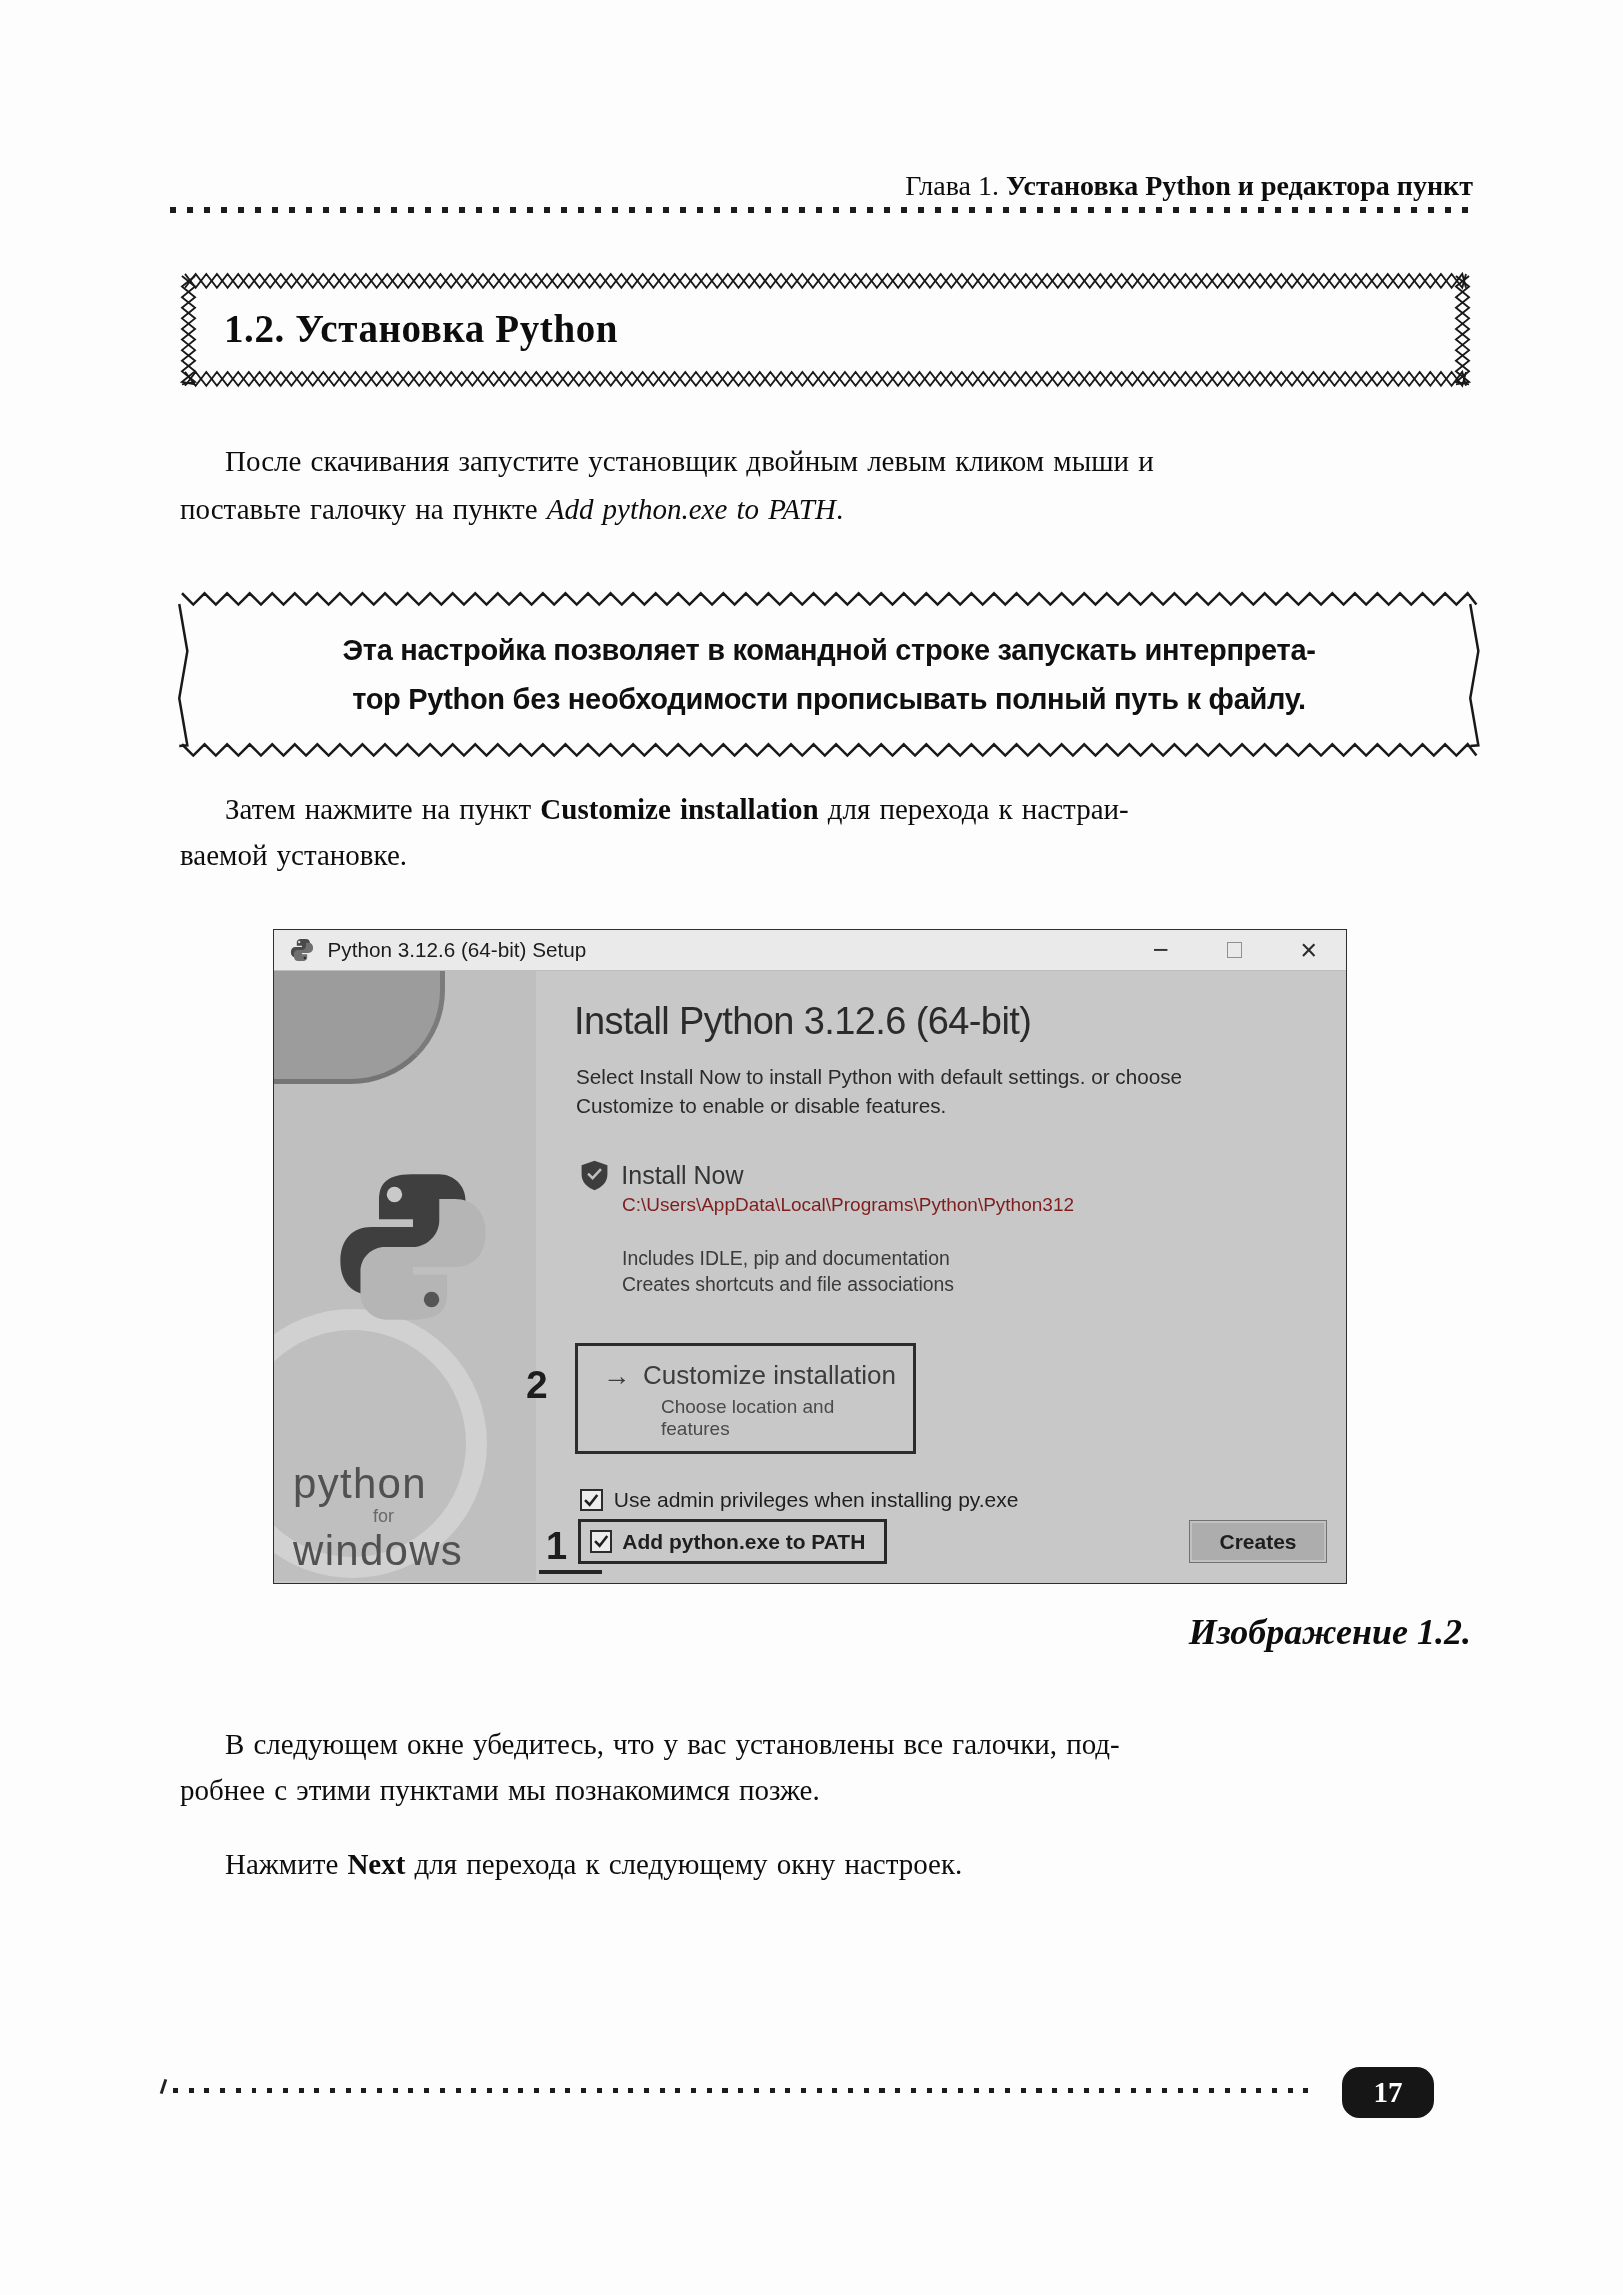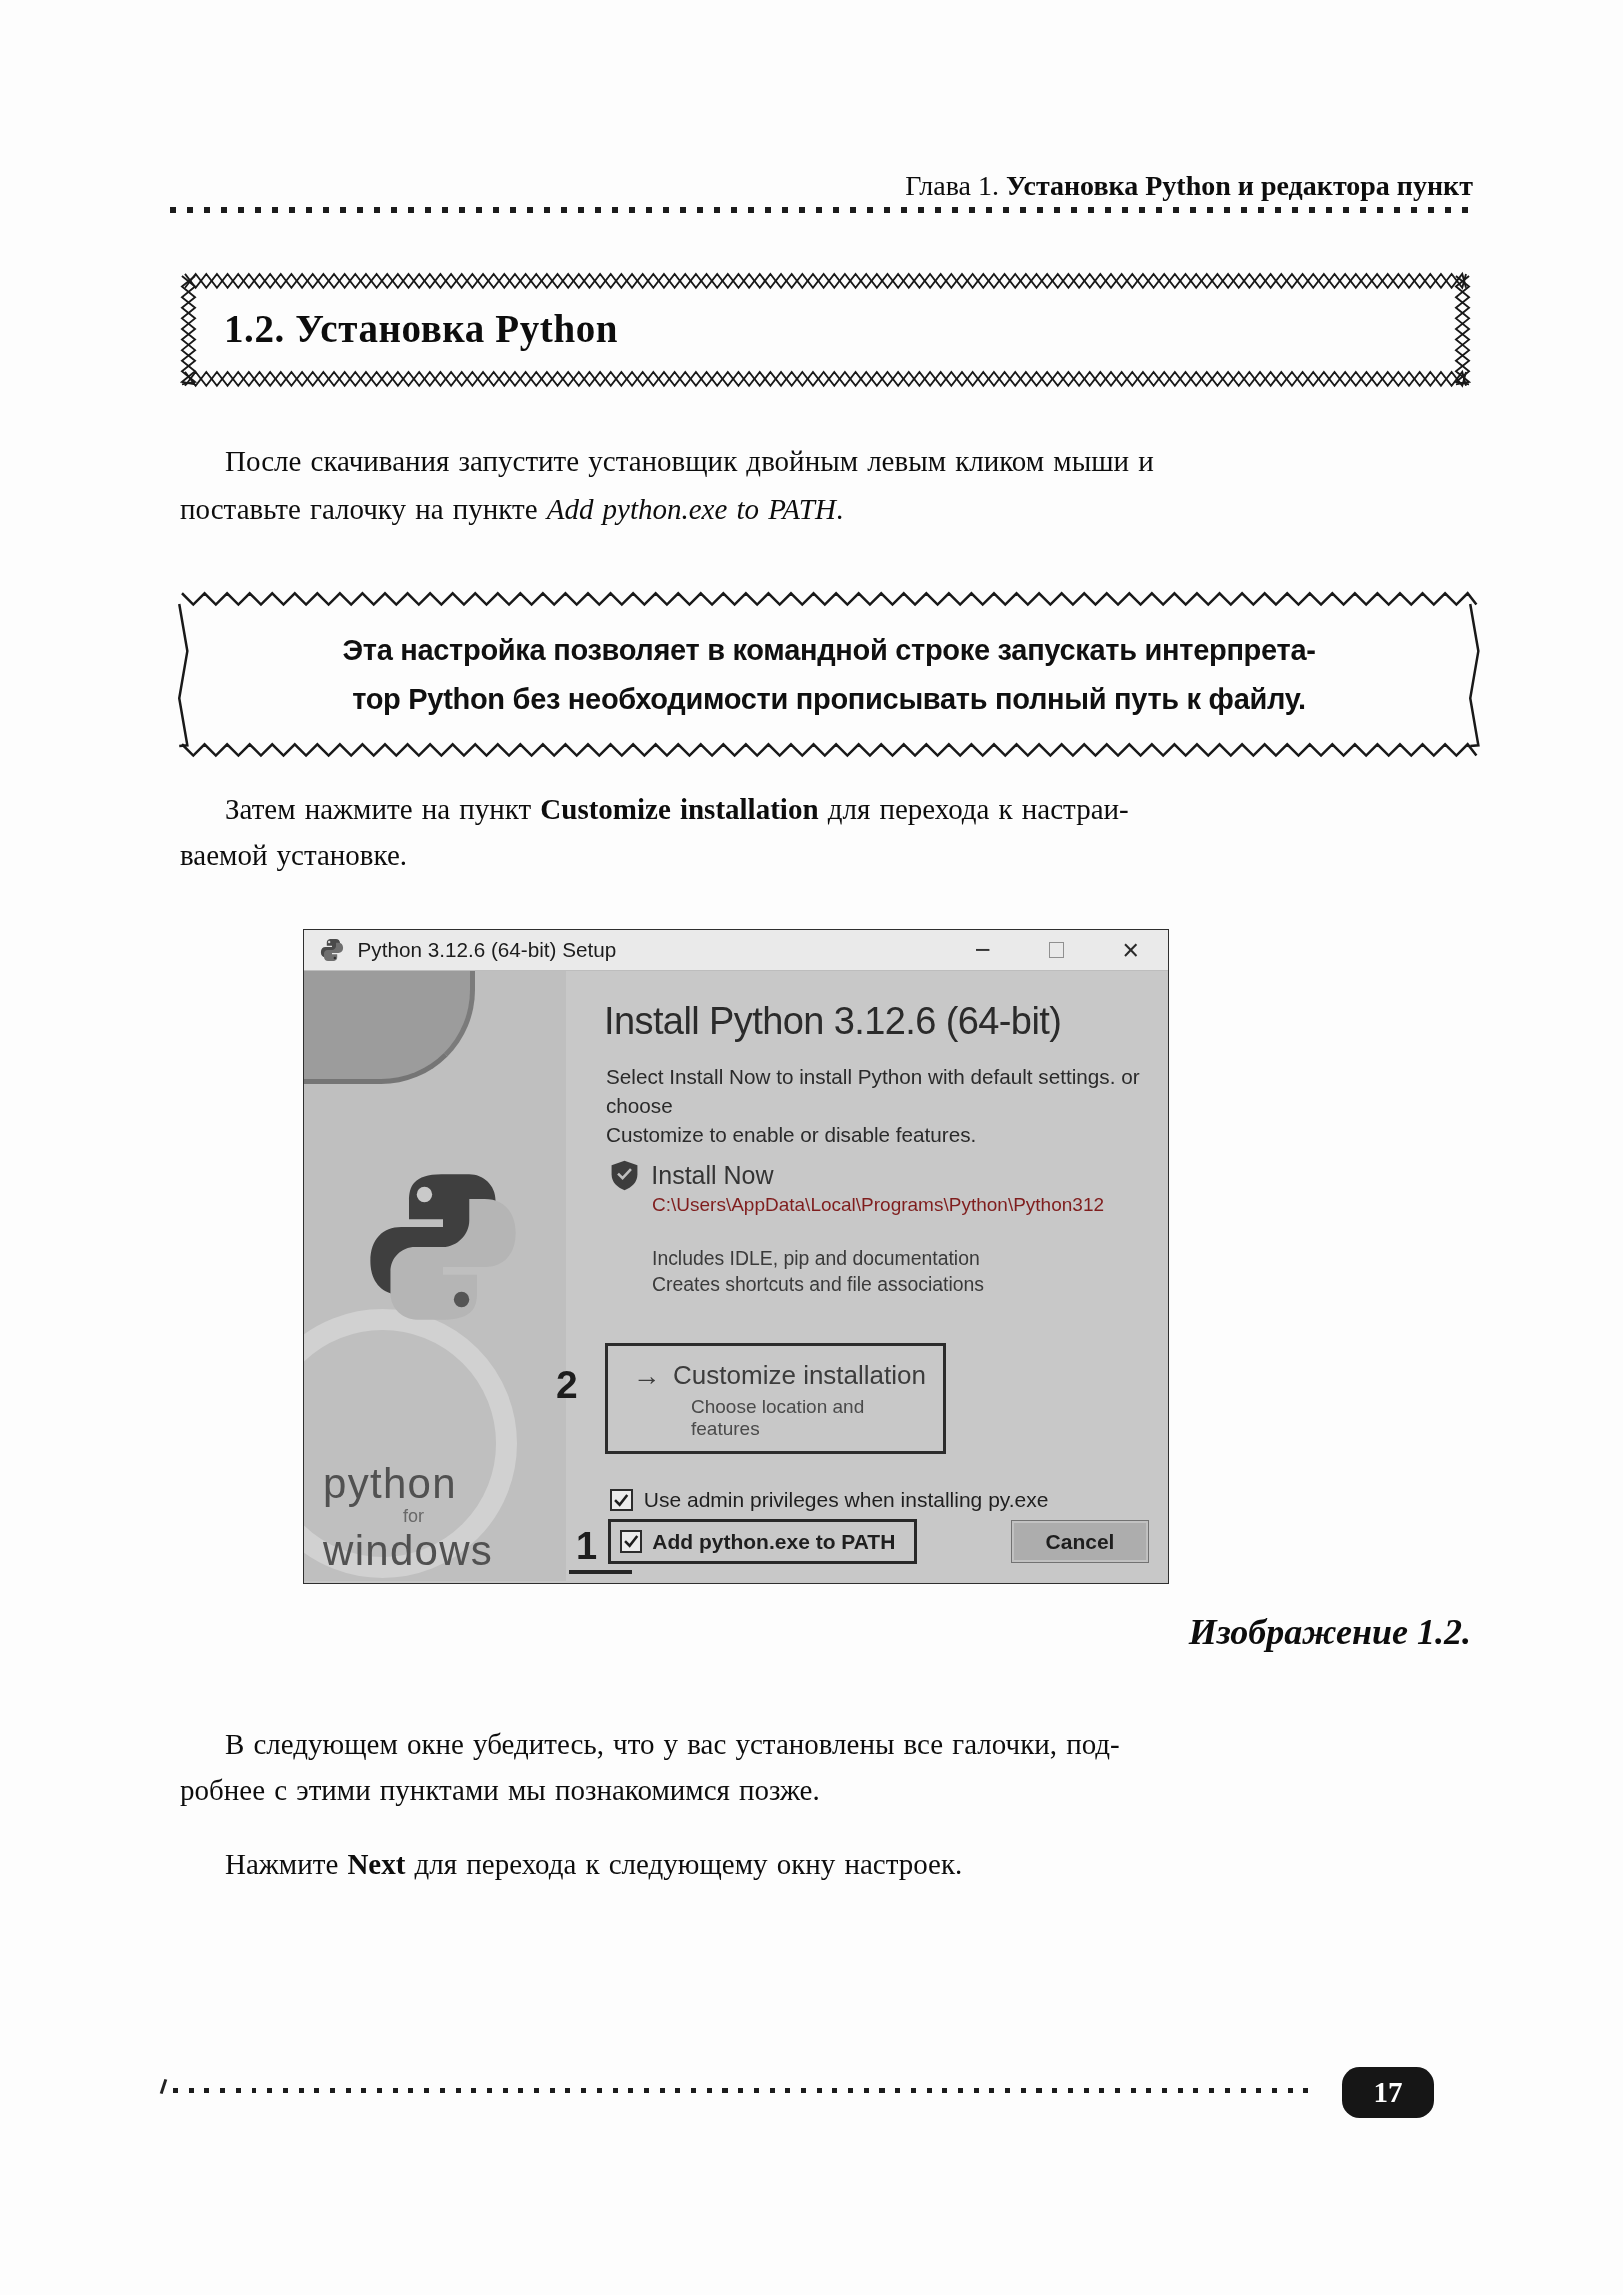--- a/index.html
+++ b/index.html
@@ -36,23 +36,23 @@
     text-indent:45px; word-spacing:1.9px; }
   .p1 { top:437px; }
   .p2 { top:786px; line-height:46px; }
   .p3 { top:1721px; line-height:46px; }
   .p4 { top:1840px; }
   .para b { font-weight:700; }
   .para i { font-style:italic; }
   .caption { position:absolute; left:180px; width:1291px; top:1611px; text-align:right;
     font-size:36px; font-weight:700; font-style:italic; }
   
-  .win { position:absolute; left:273px; top:929px; width:866px; height:655px;
+  .win { position:absolute; left:273px; top:929px; width:1074px; height:655px;
     border:1.9px solid #2f2f2f; background:#c7c7c7;
-    font-family:"Liberation Sans",sans-serif; color:#262626;margin-left:30px; }
+    font-family:"Liberation Sans",sans-serif; color:#262626; }
   .tbar { height:41px; background:#eaeaea; display:flex; align-items:center;
     padding:0 17.5px 0 15px; gap:12.5px; border-bottom:0.6px solid #bdbdbd; }
   .tbar .ttext { font-size:20.7px; color:#1c1c1c; }
   .tbar .ctrls { margin-left:auto; display:flex; align-items:center; gap:58px; margin-right:11.3px; }
   .tbar .min { font-size:27.6px; color:#333; line-height:12.5px; }
   .tbar .sq  { width:15.7px; height:15.7px; border:1.9px solid #909090; }
   .tbar .cls { font-size:29px; color:#2a2a2a; line-height:19px; }
   .wbody { position:relative; display:flex; height:610px; }
   
   .sbar { position:relative; width:262px; background:#bfbfbf; overflow:hidden;padding-left:23px; }
@@ -258,21 +258,21 @@
         <span class="ann1-line"></span>
         <div class="addbox">
           <span class="cbox">
             <svg width="16.3" height="16.3" viewBox="0 0 32 32">
                 <path d="M4 16l9 9L28 6" stroke="#1e1e1e" stroke-width="5" fill="none"></path>
               </svg>
           </span>
           <span class="chklabel">Add python.exe to PATH</span>
         </div>
 
-        <div class="cancel">Cancel</div>
+        <div class="cancel">Creates</div>
       </div>
     </div>
   </div>
 
   <div class="caption">Изображение 1.2.</div>
 
   <p class="para p3"><span>В следующем окне убедитесь, что у вас установлены все галочки, под-</span><br>
     <span>робнее с этими пунктами мы познакомимся позже.</span>
   </p>
 

